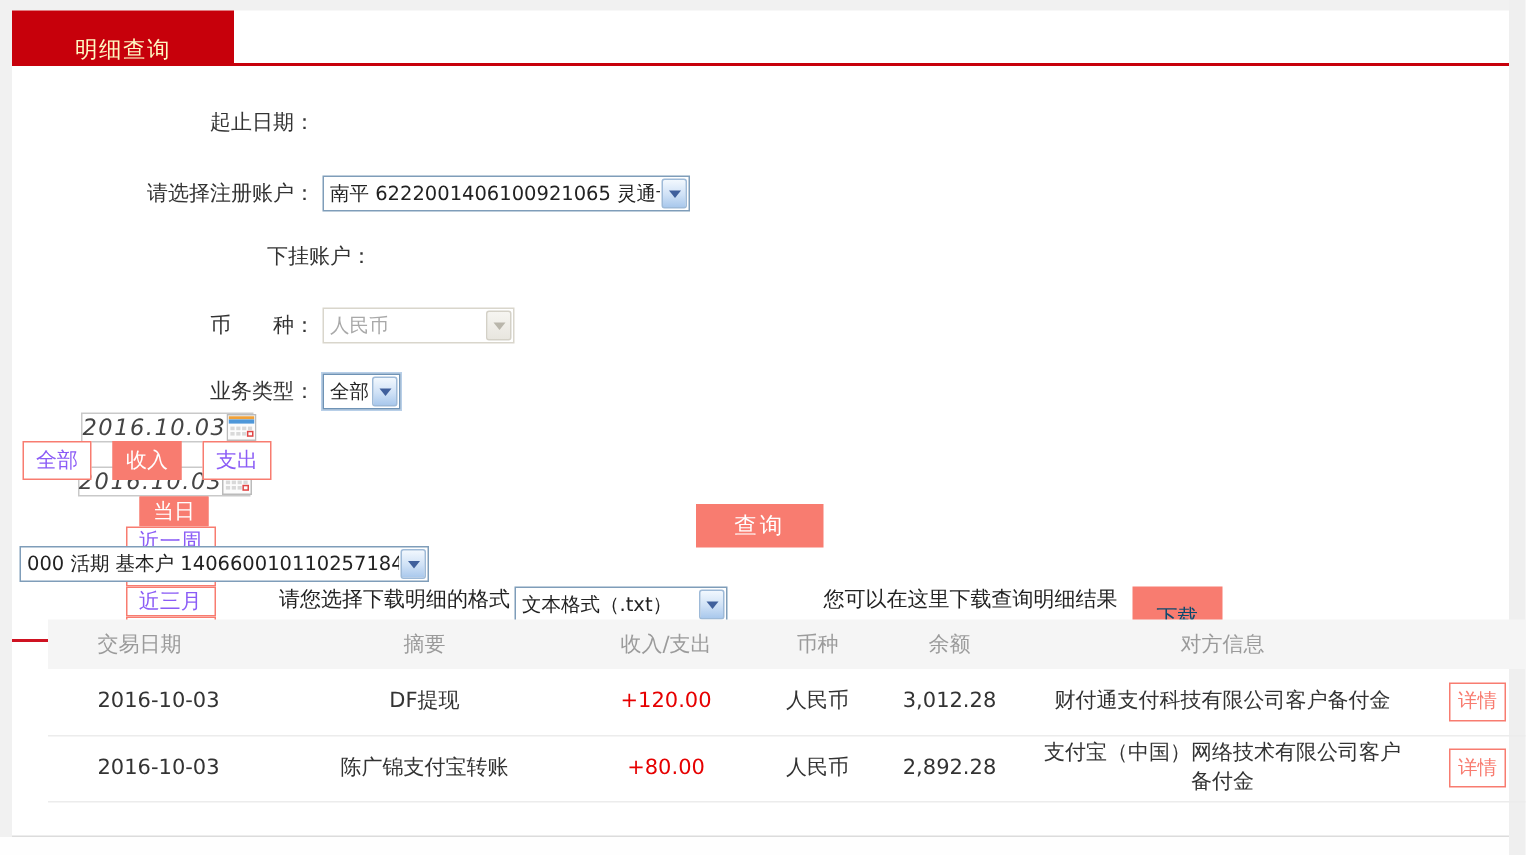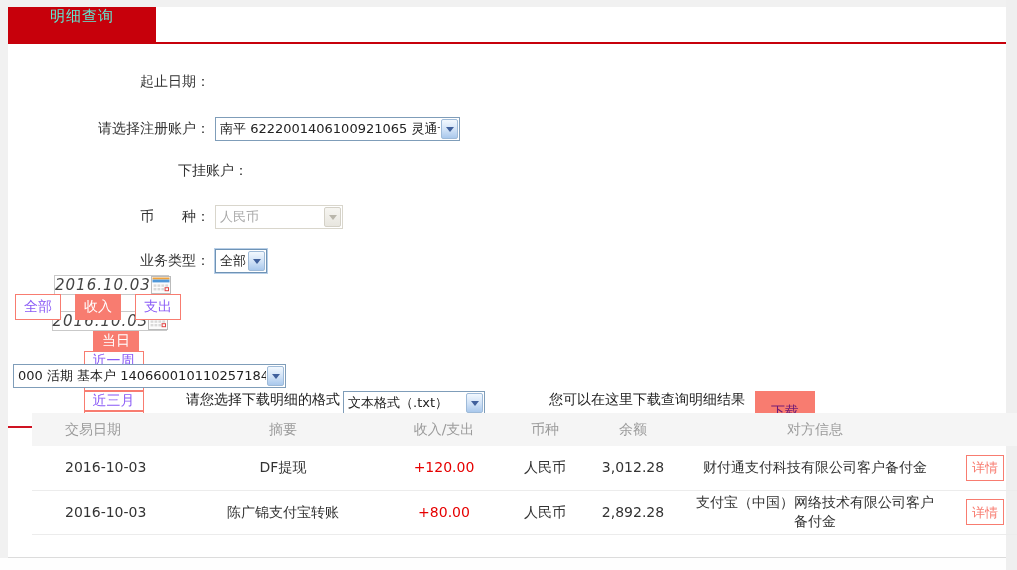--- a/index.html
+++ b/index.html
@@ -8,22 +8,22 @@
   .screen { position:relative; width:1017px; height:570px; overflow:hidden; }
 
   
   .right-gutter { position:absolute; top:0; right:0; width:11px; height:570px; background:#efefef; }
   .bottom-strip { position:absolute; left:0; top:558px; width:1006px; height:12px; background:#fefefe; }
 
   
   .panel { position:absolute; left:8px; top:7px; width:998px; height:551px; background:#ffffff; border-bottom:1px solid #dcdcdc; }
 
   
-  .tab { position:absolute; left:0; top:0; width:148px; height:36px; background:#c7000b; color:#5eead4;
-         font-size:15px; display:flex; align-items:flex-start; justify-content:center; letter-spacing:1px; cursor:pointer; }
+  .tab { position:absolute; left:0; top:0; width:148px; height:36px; background:#c7000b; color:#fef9c3;
+         font-size:15px; display:flex; align-items:flex-end; justify-content:center; letter-spacing:1px; cursor:pointer; }
   .red-rule { position:absolute; left:0; top:35px; width:998px; height:2px; background:#c7000b; }
 
   
   .frow { position:absolute; left:0; display:flex; align-items:center; }
   .flabel { width:202px; text-align:right; font-size:14px; color:#333; flex:0 0 202px; }
 
   
   .date-box { margin-left:5px; width:115px; height:24px; border:1px solid #c9c9c9; background:#fff;
               display:flex; align-items:center; }
   .date-box .dval { flex:1; text-align:right; font-size:15px; color:#444; letter-spacing:1px;font-style:italic; }
@@ -55,21 +55,21 @@
   
   .query-btn { position:absolute; left:456px; top:329px; width:85px; height:29px; background:#f87c70; color:#fff;
                font-size:15px; border:none; display:flex; align-items:center; justify-content:center; cursor:pointer; letter-spacing:2px; }
 
   
   .dl-row { position:absolute; left:0; top:384px; width:998px; height:26px; display:flex; align-items:flex-start; }
   .dl-spacer { flex:0 0 178px; }
   .dl-label { font-size:14px; color:#222; }
   .dl-select { width:142px; margin-left:3px; }
   .dl-hint { font-size:14px; color:#222; margin-left:64px; }
-  .dl-btn { margin-left:10px; width:60px; height:42px; background:#f87c70; color:#701a75; font-size:14px;
+  .dl-btn { margin-left:10px; width:60px; height:42px; background:#f87c70; color:#0c4a6e; font-size:14px;
             border:none; display:flex; align-items:center; justify-content:center; cursor:pointer; }
 
   
   .table-rule { position:absolute; left:0; top:419px; width:998px; height:2px; background:#cf1322; }
 
   
   .detail-table { position:absolute; left:0; top:406px; width:998px; border-collapse:collapse; table-layout:fixed;margin-left:24px; }
   .detail-table th { height:33px; background:#f5f5f5; color:#9b9b9b; font-weight:normal; font-size:14px; text-align:center; }
   .detail-table th.c-date, .detail-table td.c-date { text-align:left; padding-left:33px; }
   .detail-table td { height:44px; font-size:14px; color:#333; text-align:center; border-bottom:1px solid #ececec; line-height:19px; }
@@ -168,20 +168,21 @@
         <span class="xp-arrow"></span>
       </div>
     </div>
 
     <div class="frow" style="top:287px; height:26px;">
       <span class="sbtn flow-btn flow-first">全部</span>
       <span class="sbtn filled flow-btn">收入</span>
       <span class="sbtn flow-btn">支出</span>
     </div>
 
+    <button class="query-btn">查询</button>
 
     <div class="dl-row">
       <span class="dl-spacer"></span>
       <span class="dl-label">请您选择下载明细的格式</span>
       <div class="xp-select dl-select">
         <span class="xp-text">文本格式（.txt）</span>
         <span class="xp-arrow"></span>
       </div>
       <span class="dl-hint">您可以在这里下载查询明细结果</span>
       <button class="dl-btn">下载</button>

